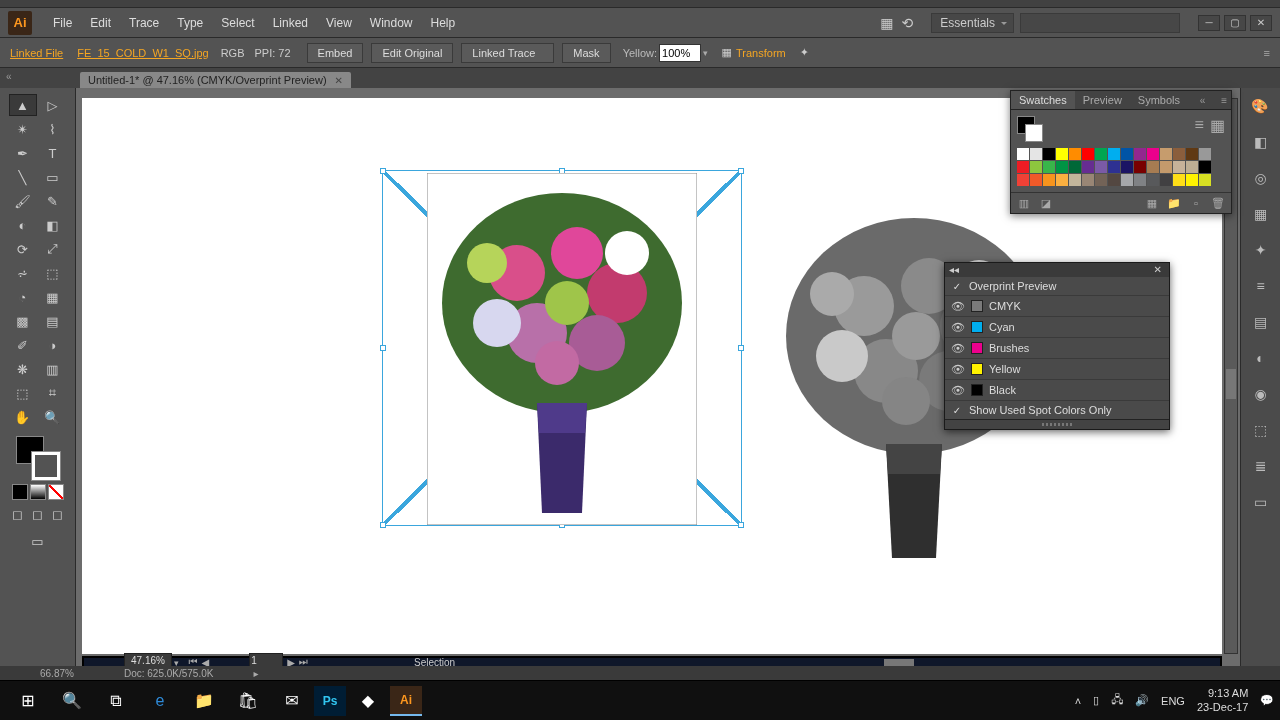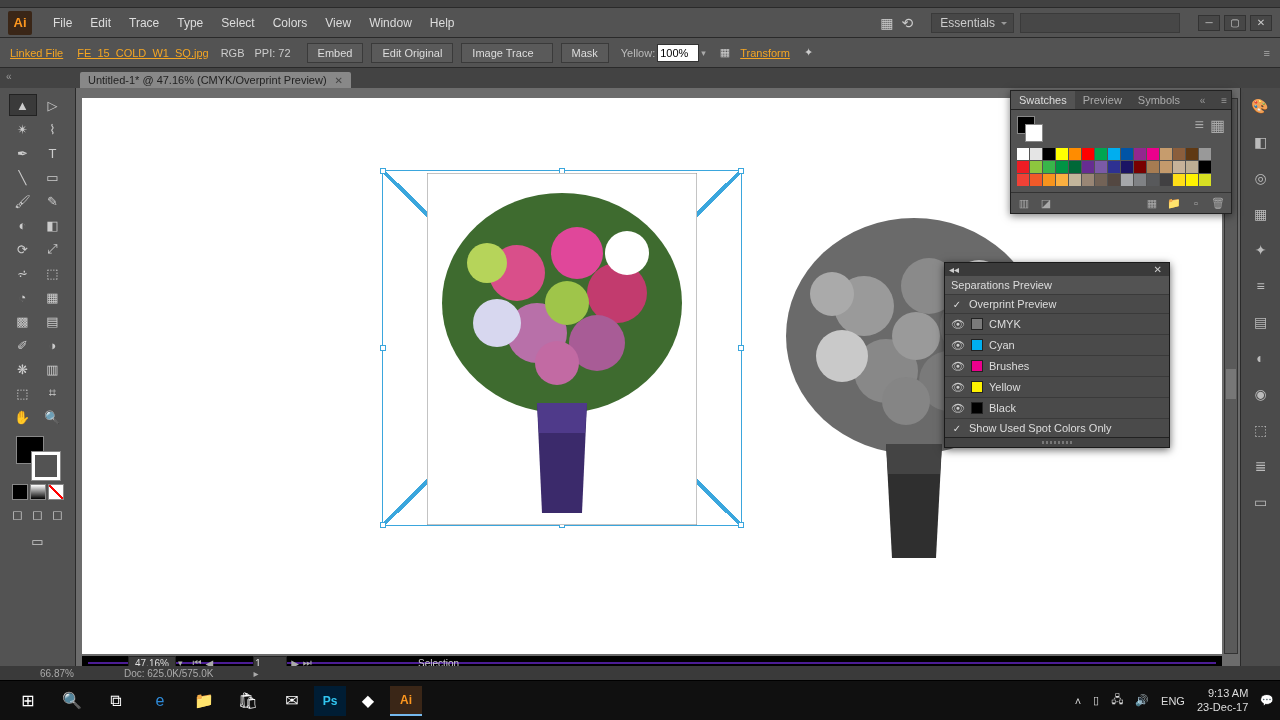--- a/index.html
+++ b/index.html
@@ -19,21 +19,21 @@
 .winbtn{width:22px;height:16px;background:#474747;border:1px solid #333;margin-left:4px;display:flex;align-items:center;justify-content:center;color:#ccc;font-size:10px}
 .winctrls{display:flex;margin-left:14px;margin-right:8px}
 
 
 .controlbar{height:30px;background:#535353;display:flex;align-items:center;padding:0 10px;border-bottom:1px solid #2a2a2a;font-size:11px;color:#ccc}
 .controlbar .lfile{color:#f5a623;text-decoration:underline;margin-right:14px}
 .controlbar .fname{color:#f5a623;text-decoration:underline;margin-right:12px}
 .controlbar .cbtn{background:#5a5a5a;border:1px solid #3a3a3a;padding:3px 10px;margin:0 4px;color:#ddd;cursor:pointer}
 .controlbar .opacity-input{width:42px;height:18px;background:#fff;color:#000;border:1px solid #333;font-size:11px;padding:1px 2px;margin-left:2px}
 .controlbar .clabel{margin-left:8px;color:#bbb}
-.controlbar .xform{color:#f5a623;text-decoration:underline;margin-left:10px}
+.controlbar .xform{color:#f5a623;margin-left:4px}
 
 
 .tabstrip{height:20px;background:#434343;display:flex;align-items:flex-end;padding-left:80px;position:relative}
 .tabstrip .collapse{position:absolute;left:6px;top:3px;width:12px;height:12px;color:#999;font-size:10px}
 .doctab{background:#888;color:#222;font-size:11px;padding:2px 8px;border-radius:2px 2px 0 0;display:flex;align-items:center}
 .doctab .close{margin-left:8px;font-size:10px;color:#444}
 
 
 .main{position:absolute;top:88px;left:0;right:0;bottom:50px;display:flex}
 
@@ -44,21 +44,21 @@
 .fillstroke{margin-top:8px;position:relative;width:44px;height:44px}
 .fillbox{position:absolute;top:0;left:0;width:28px;height:28px;background:#000;border:1px solid #888}
 .strokebox{position:absolute;bottom:0;right:0;width:28px;height:28px;background:#535353;border:3px solid #fff;outline:1px solid #888}
 .swaprow{display:flex;gap:2px;margin-top:4px}
 .miniswatch{width:16px;height:16px;border:1px solid #888}
 
 .canvas-wrap{flex:1;position:relative;background:#6c6c6c}
 .canvas{position:absolute;top:10px;left:6px;right:18px;bottom:16px;background:#fff;overflow:hidden}
 .scroll-v{position:absolute;right:2px;top:10px;bottom:16px;width:14px;background:#5a5a5a;border:1px solid #333}
 .scroll-v .thumb{position:absolute;left:1px;right:1px;top:270px;height:30px;background:#777}
-.scroll-h{position:absolute;left:6px;right:18px;bottom:0;height:14px;background:#4c1d95;border:6px solid #000000;display:flex;align-items:center}
+.scroll-h{position:absolute;left:6px;right:18px;bottom:0;height:14px;background:#0f172a;border:2px solid #000000;display:flex;align-items:flex-end}
 .scroll-h .zoom{background:#3a3a3a;color:#ddd;font-size:10px;padding:1px 6px;margin-left:40px;border:1px solid #222}
 .scroll-h .page{width:34px;background:#3a3a3a;color:#ddd;font-size:10px;margin-left:40px;border:1px solid #222;padding:1px}
 .scroll-h .seltxt{position:absolute;left:330px;color:#ccc;font-size:10px}
 .scroll-h .hthumb{position:absolute;left:800px;width:30px;top:1px;bottom:1px;background:#777}
 
 
 .selbox{position:absolute;left:300px;top:72px;width:360px;height:356px;border:1px solid #3aa6dd}
 .selbox .diag1{position:absolute;inset:0;background:linear-gradient(to top right,transparent 49.6%,#3aa6dd 49.6%,#3aa6dd 50.4%,transparent 50.4%)}
 .selbox .diag2{position:absolute;inset:0;background:linear-gradient(to top left,transparent 49.6%,#3aa6dd 49.6%,#3aa6dd 50.4%,transparent 50.4%)}
 .handle{position:absolute;width:6px;height:6px;background:#fff;border:1px solid #3aa6dd}
@@ -115,21 +115,21 @@
 <div class="winbar"></div>
 
 <div class="menubar">
   <div class="app-icon">Ai</div>
   <div id="menuitems" style="display: flex; align-items: flex-end;">
       <div class="mitem">File</div>
       <div class="mitem">Edit</div>
       <div class="mitem">Trace</div>
       <div class="mitem">Type</div>
       <div class="mitem">Select</div>
-      <div class="mitem">Colors</div>
+      <div class="mitem">Linked</div>
       <div class="mitem">View</div>
       <div class="mitem">Window</div>
       <div class="mitem">Help</div>
     </div>
   <div class="spacer"></div>
   <div style="color:#ccc;font-size:14px;margin-right:8px">▦</div>
   <div style="color:#ccc;font-size:14px;margin-right:18px">⟲</div>
   <div class="essentials">Essentials</div>
   <input class="search" placeholder="" style="">
   <div class="winctrls">
@@ -139,21 +139,21 @@
   </div>
 </div>
 
 <div class="controlbar">
   <span class="lfile">Linked File</span>
   <span class="fname">FE_15_COLD_W1_SQ.jpg</span>
   <span style="margin-right:10px">RGB</span>
   <span style="margin-right:12px">PPI: 72</span>
   <div class="cbtn">Embed</div>
   <div class="cbtn">Edit Original</div>
-  <div class="cbtn" style="padding-right:18px;position:relative">Image Trace</div>
+  <div class="cbtn" style="padding-right:18px;position:relative">Linked Trace</div>
   <div class="cbtn">Mask</div>
   <span class="clabel">Yellow:</span>
   <input class="opacity-input" value="100%" style="">
   <span style="color:#aaa;margin-left:2px;font-size:9px">▾</span>
   <span style="color:#ccc;margin-left:14px">▦</span>
   <span class="xform">Transform</span>
   <span style="color:#ccc;margin-left:14px">✦</span>
   <span style="flex:1"></span>
   <span style="color:#aaa">≡</span>
 </div>
@@ -375,21 +375,20 @@
     <span class="micon">▫</span>
     <span class="micon">🗑</span>
   </div>
 </div>
 
 <div class="sep-panel">
   <div class="sep-head">
     <span style="color:#ccc;font-size:10px">◂◂</span>
     <span class="close">✕</span>
   </div>
-  <div class="sep-title">Separations Preview</div>
   <div class="sep-row">
     <span class="chk">✓</span>
     <span>Overprint Preview</span>
   </div>
   <div id="seprows">
       <div class="sep-row">
         <span class="eye">👁</span>
         <span class="chip" style="background:#7a7a7a"></span>
         <span>CMYK</span>
       </div>

